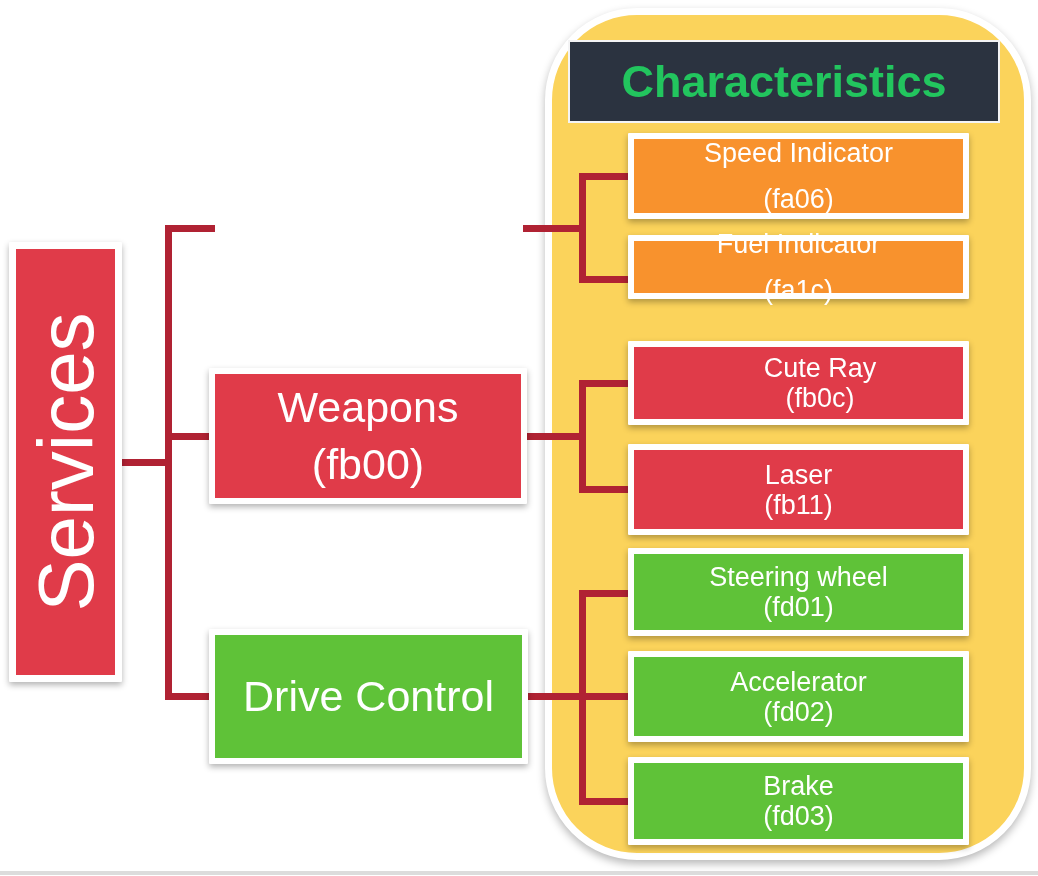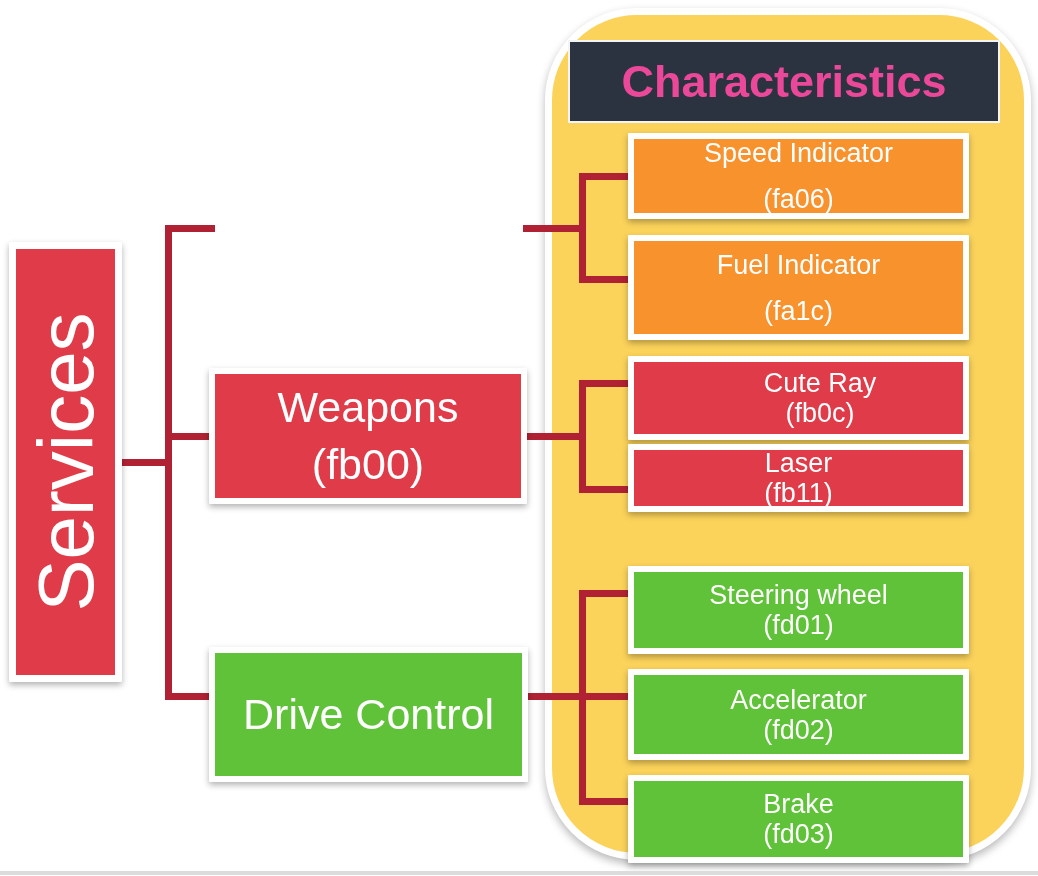--- a/index.html
+++ b/index.html
@@ -34,45 +34,45 @@
   [data-name="connector-steering-branch"]   {left:579px;top:590px;width:56px;height:7px;}
   [data-name="connector-brake-branch"]      {left:579px;top:798px;width:56px;height:7px;}
   
   .box{
     position:absolute;box-sizing:border-box;border:6px solid #ffffff;border-radius:1px;
     box-shadow:0 3px 6px rgba(0,0,0,.30);color:#ffffff;text-align:center;
     display:flex;flex-direction:column;align-items:center;justify-content:center;
   }
   .bg-red{background:var(--red,#e03b49);}
   .bg-orange{background:var(--orange,#f8922d);}
-  .bg-green{background:var(--green,#5fc238);margin-top:18px;}
+  .bg-green{background:var(--green,#5fc238);}
   
   [data-name="services-box"]{left:9px;top:242px;width:113px;height:440px;border-width:7px;}
   [data-name="services-box"] .vtext{
     transform:rotate(-90deg);white-space:nowrap;font-size:78px;line-height:1;
   }
   
   .svc{font-size:43px;line-height:57px;}
   [data-name="service-box-dashboard"]{left:208px;top:160px;width:320px;height:137px;}
   [data-name="service-box-weapons"]  {left:209px;top:368px;width:318px;height:136px;text-align:center;}
   [data-name="service-box-drive"]    {left:209px;top:629px;width:319px;height:135px;gap:47px;}
   
   [data-name="characteristics-header"]{
     position:absolute;left:568px;top:40px;width:432px;height:83px;box-sizing:border-box;
     background:var(--dark,#2b3340);border:2px solid rgba(255,255,255,.95);
-    color:#ec4899;font-weight:bold;font-size:45px;
+    color:#22c55e;font-weight:bold;font-size:45px;
     display:flex;align-items:center;justify-content:center;
   }
   
   .char{left:628px;width:341px;font-size:27px;line-height:30px;}
   .char.roomy{line-height:46px;}
   [data-name="char-box-speed"]      {top:133px;height:86px;}
-  [data-name="char-box-fuel"]       {top:235px;height:105px;}
-  [data-name="char-box-cuteray"]    {top:356px;height:84px;padding-left:43px;}
-  [data-name="char-box-laser"]      {top:444px;height:68px;align-items:center;}
+  [data-name="char-box-fuel"]       {top:235px;height:64px;}
+  [data-name="char-box-cuteray"]    {top:341px;height:84px;padding-left:43px;}
+  [data-name="char-box-laser"]      {top:444px;height:91px;align-items:center;}
   [data-name="char-box-steering"]   {top:548px;height:88px;}
   [data-name="char-box-accelerator"]{top:651px;height:91px;}
   [data-name="char-box-brake"]      {top:757px;height:88px;}
   
   [data-name="slide-bottom-border"]{
     position:absolute;left:0;bottom:1px;width:100%;height:4px;
     background:var(--bottomline,#dcdcdc);
   }
 </style>
 </head>

